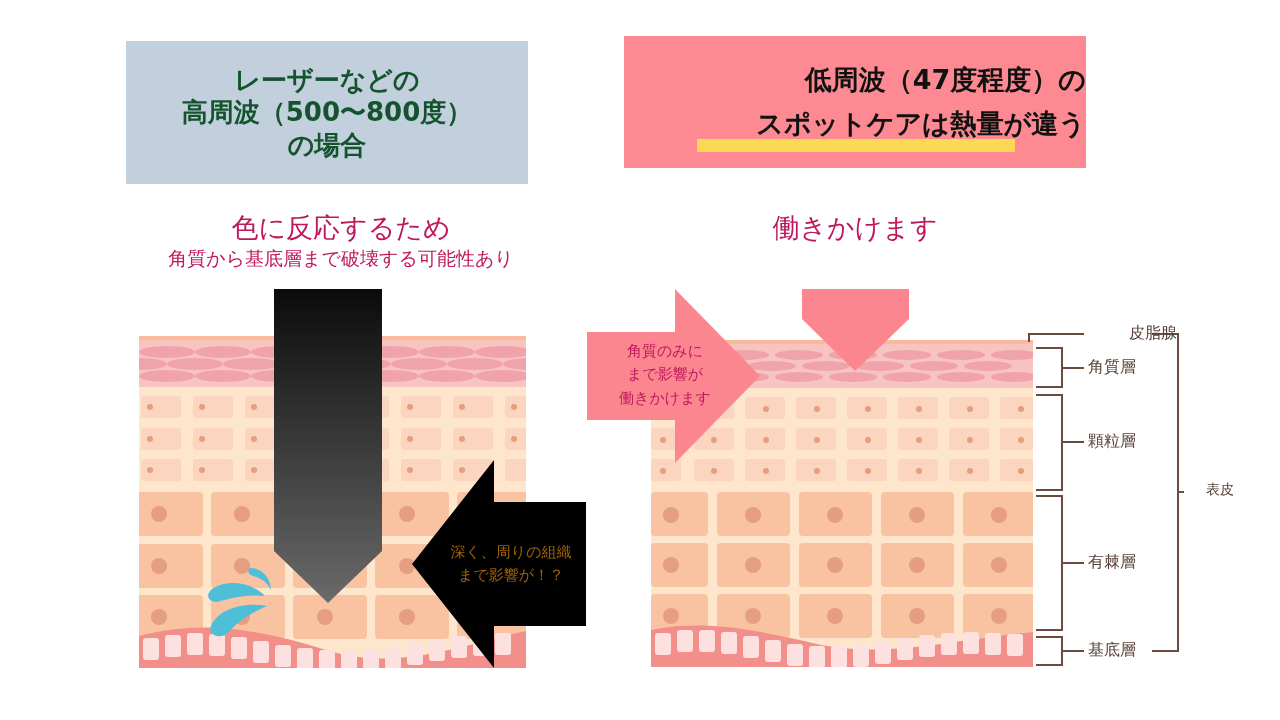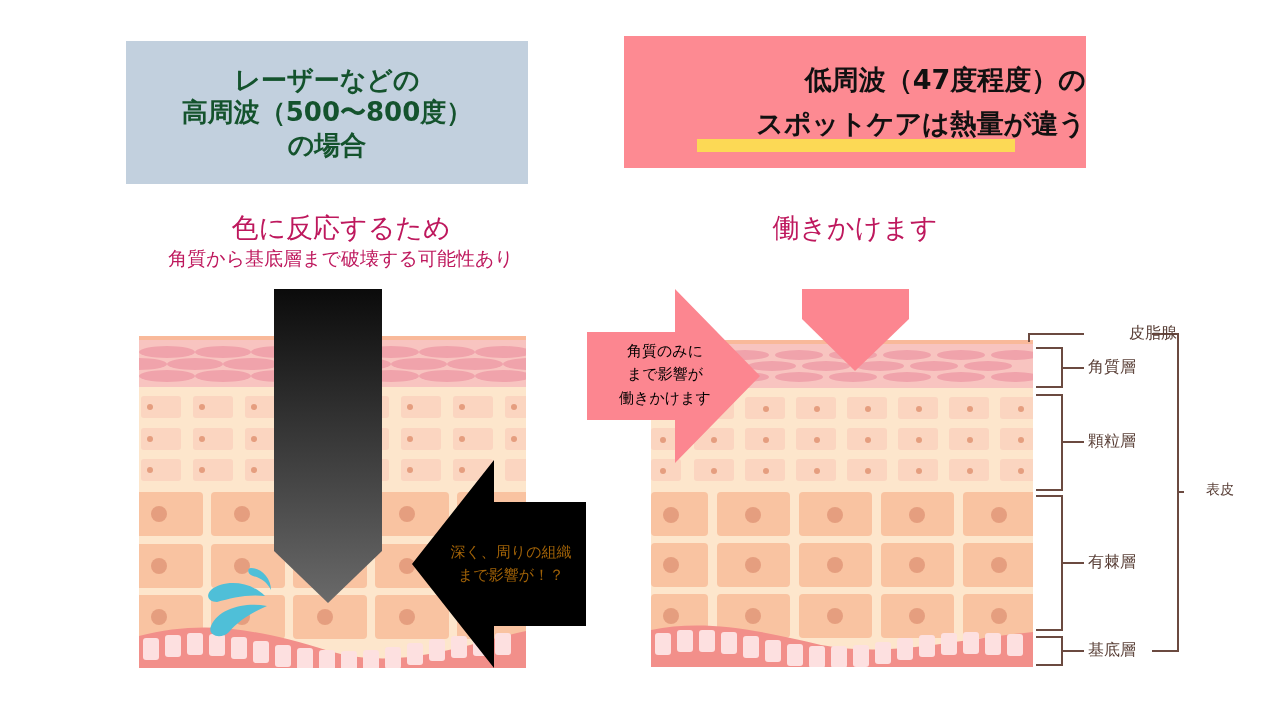--- a/index.html
+++ b/index.html
@@ -343,21 +343,21 @@
   </g>
 </svg>
 
 <svg class="abs" style="left:802px;top:289px;" width="107" height="82" viewBox="0 0 107 82">
   <path d="M0,0 L107,0 L107,30 L53,82 L0,30 Z" fill="#fc8690"></path>
 </svg>
 
 <svg class="abs" style="left:587px;top:289px;" width="173" height="174" viewBox="0 0 173 174">
   <path d="M0,43 L88,43 L88,0 L173,87 L88,174 L88,131 L0,131 Z" fill="#fc8690"></path>
 </svg>
-<div class="arrow-text" style="left:590px;top:340px;width:150px;color:#000000;font-size:15px;">
+<div class="arrow-text" style="left:590px;top:340px;width:150px;color:#be185d;font-size:15px;">
   <div>角質のみに</div>
   <div>まで影響が</div>
   <div>働きかけます</div>
 </div>
 
 <svg class="abs" style="left:1026px;top:320px;" width="160" height="350" viewBox="0 0 160 350">
   <g stroke="#6b4a40" stroke-width="2" fill="none">
 
     <path d="M3,22 L3,14 L58,14"></path>
     <path d="M126,14 L152,14 L152,331 L126,331"></path>

